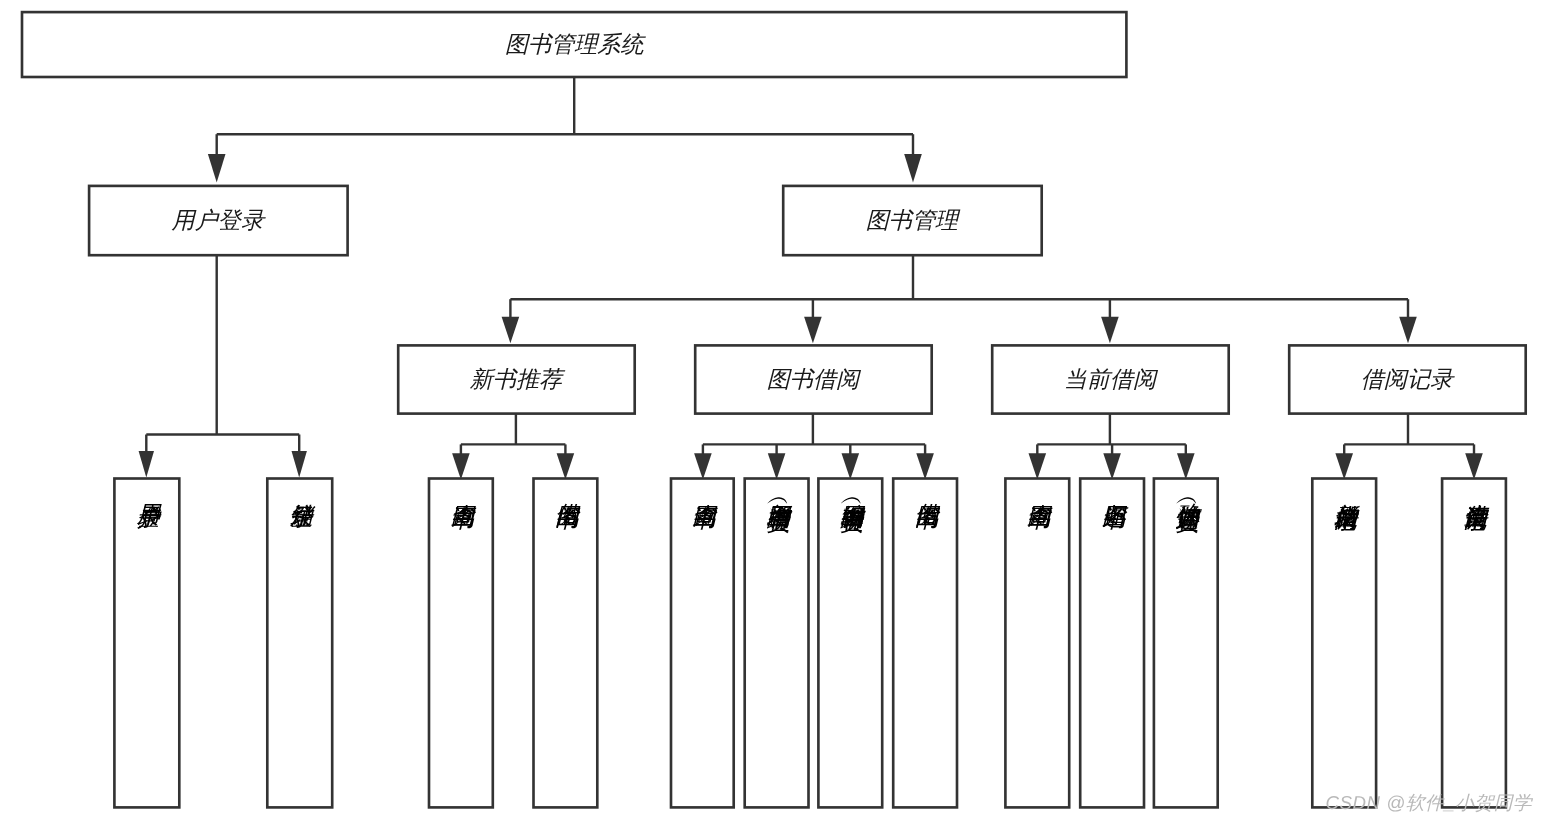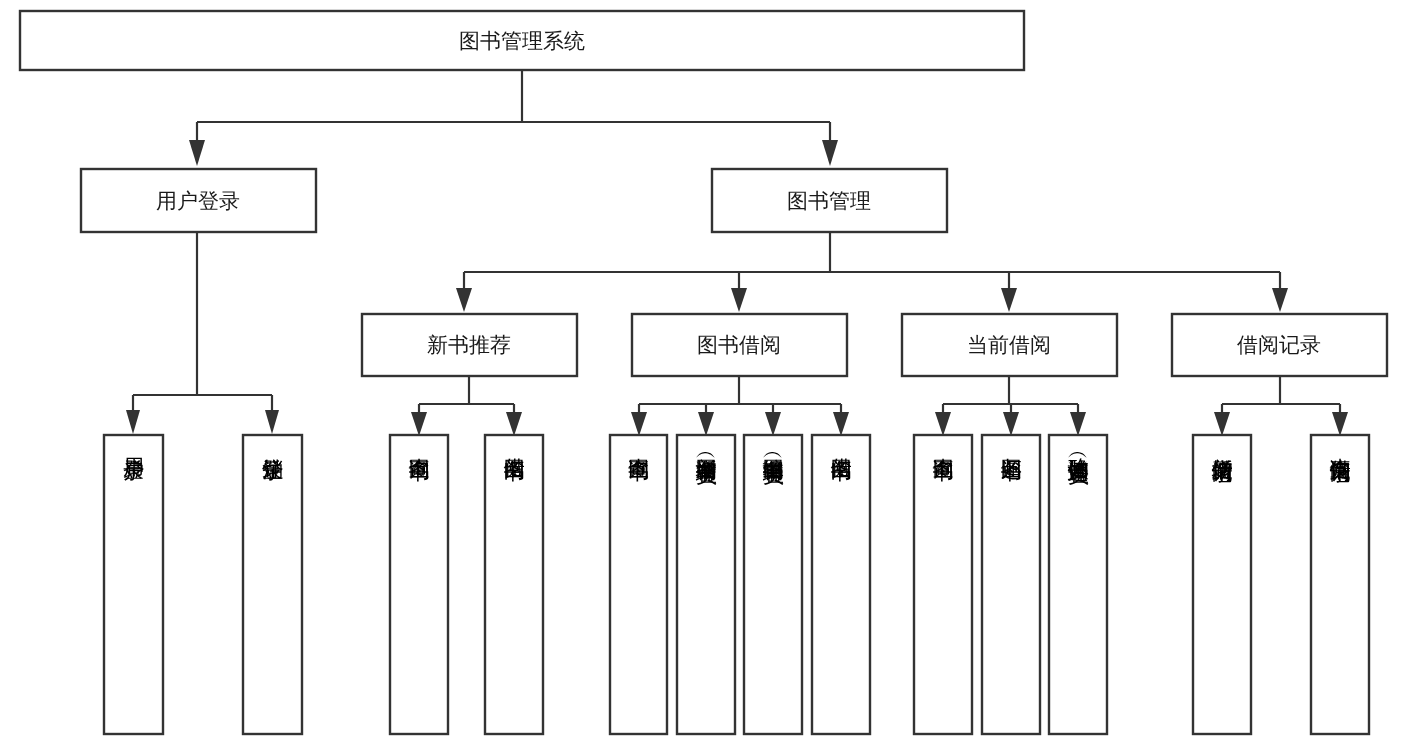--- a/index.html
+++ b/index.html
@@ -13,20 +13,21 @@
     font-family: "Liberation Sans", "DejaVu Sans", sans-serif;
     overflow: hidden;
     position: relative;
   }
   #diagram-root {
     position: absolute;
     left: 0;
     top: 0;
     width: 1405px;
     height: 747px;
+    font-style: italic;
   }
   svg.tree {
     display: block;
     width: 1405px;
     height: 747px;
   }
   .node-box {
     fill: #ffffff;
     stroke: #333333;
     stroke-width: 2.4;
@@ -302,14 +303,15 @@
       <rect class="node-box" x="1311" y="435" width="58" height="299"></rect>
       <foreignObject x="1311" y="441" width="58" height="290">
         <div xmlns="http://www.w3.org/1999/xhtml" class="vlabel-wrap">
           <span class="node-label-vertical">查询借阅记录</span>
         </div>
       </foreignObject>
     </g>
 
   </svg>
 
+  <div class="watermark">CSDN @软件_小贺同学</div>
 
 </div>
 
 </body></html>

